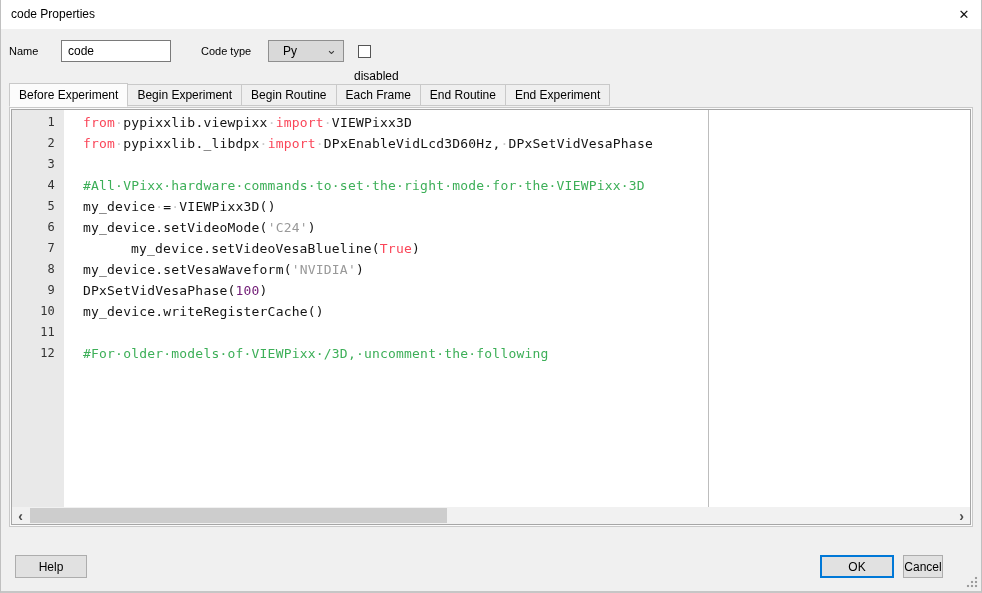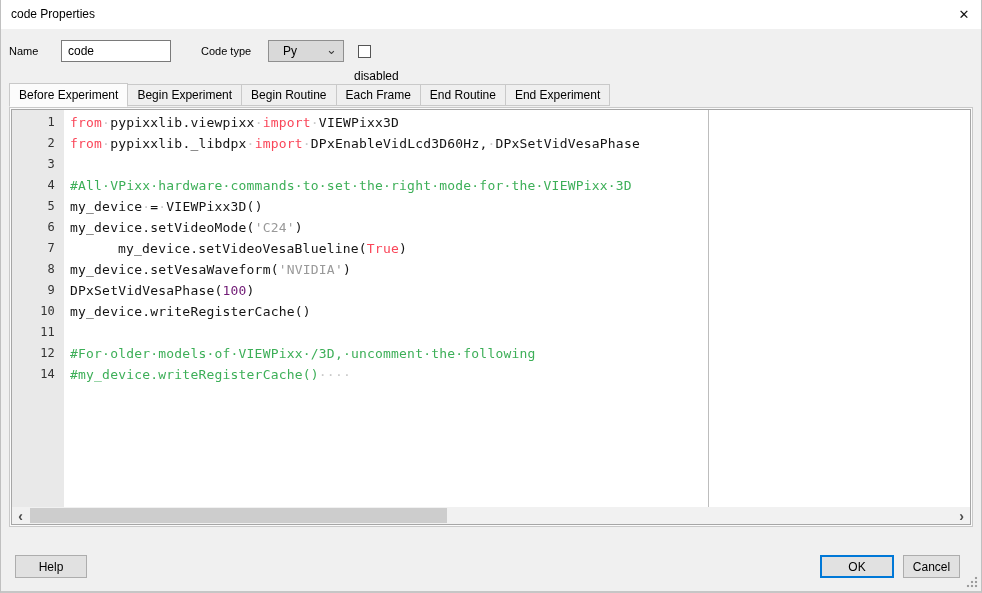--- a/index.html
+++ b/index.html
@@ -31,33 +31,33 @@
   .tab.active { height:24px; background:#fcfcfc; border-bottom:1px solid #fcfcfc; margin-bottom:-1px; }
   
   .panel-outer { position:absolute; left:8px; top:107px; width:964px; height:420px; border:1px solid #c9c9c9; background:#fbfbfb; }
   .editor { position:absolute; left:1px; top:1px; right:1px; bottom:1px; border:1px solid #a6a6a6; background:#fff; overflow:hidden; }
   .gutter { position:absolute; left:0; top:0; bottom:17px; width:52px; background:#e9e9e9; }
   .edge-line { position:absolute; left:696px; top:0; bottom:17px; width:1px; background:#bdbdbd; }
   .lines { position:absolute; left:0; top:2px; right:0; font-family:"DejaVu Sans Mono", monospace;
            font-size:13px; letter-spacing:0.2px; line-height:21px; }
   .line { display:flex; height:21px; }
   .ln { width:52px; text-align:right; padding-right:9px; color:#333; font-size:12px; flex:none; }
-  .codetext { padding-left:6px; white-space:pre; }
+  .codetext { padding-left:19px; white-space:pre; }
   
   .hscroll { position:absolute; left:0; right:0; bottom:0; height:17px; background:#f1f1f1; }
   .scroll-arrow { position:absolute; top:0; width:17px; height:17px; display:flex; align-items:center; justify-content:center;
                   color:#4a4a4a; font-weight:bold; font-size:14px; cursor:pointer; }
   .scroll-arrow.left { left:0; } .scroll-arrow.right { right:0; }
   .thumb { position:absolute; left:18px; top:1px; width:417px; height:15px; background:#cdcdcd; cursor:pointer; }
   
   .btn { position:absolute; top:555px; height:23px; background:#e1e1e1; border:1px solid #adadad;
          font:12px "Liberation Sans",sans-serif; display:flex; align-items:center; justify-content:center; cursor:pointer; }
   .btn.help { left:14px; width:72px; }
   .btn.ok { left:819px; width:74px; border:2px solid #0078d7; }
-  .btn.cancel { left:902px; width:57px; }
+  .btn.cancel { left:902px; width:40px; }
   .resize-grip { position:absolute; right:3px; bottom:3px; width:12px; height:12px;
     background:
       radial-gradient(circle at 10px 10px, #9d9d9d 1.2px, transparent 1.6px),
       radial-gradient(circle at 6px 10px,  #9d9d9d 1.2px, transparent 1.6px),
       radial-gradient(circle at 2px 10px,  #9d9d9d 1.2px, transparent 1.6px),
       radial-gradient(circle at 10px 6px,  #9d9d9d 1.2px, transparent 1.6px),
       radial-gradient(circle at 10px 2px,  #9d9d9d 1.2px, transparent 1.6px),
       radial-gradient(circle at 6px 6px,   #9d9d9d 1.2px, transparent 1.6px);
     cursor:nwse-resize; }
 </style>
@@ -140,24 +140,20 @@
             <span class="codetext"><span style="color: rgb(20, 20, 20);">my_device.writeRegisterCache()</span></span>
           </div>
           <div class="line">
             <span class="ln">11</span>
             <span class="codetext">&nbsp;</span>
           </div>
           <div class="line">
             <span class="ln">12</span>
             <span class="codetext"><span style="color: rgb(61, 175, 88);">#For·older·models·of·VIEWPixx·/3D,·uncomment·the·following</span></span>
           </div>
-          <div class="line">
-            <span class="ln">14</span>
-            <span class="codetext"><span style="color: rgb(61, 175, 88);">#my_device.writeRegisterCache()</span><span style="color: rgb(201, 201, 201);">····</span></span>
-          </div>
         </div>
       <div class="hscroll">
         <div class="scroll-arrow left">
           <span>‹</span>
         </div>
         <div class="thumb"></div>
         <div class="scroll-arrow right">
           <span>›</span>
         </div>
       </div>

